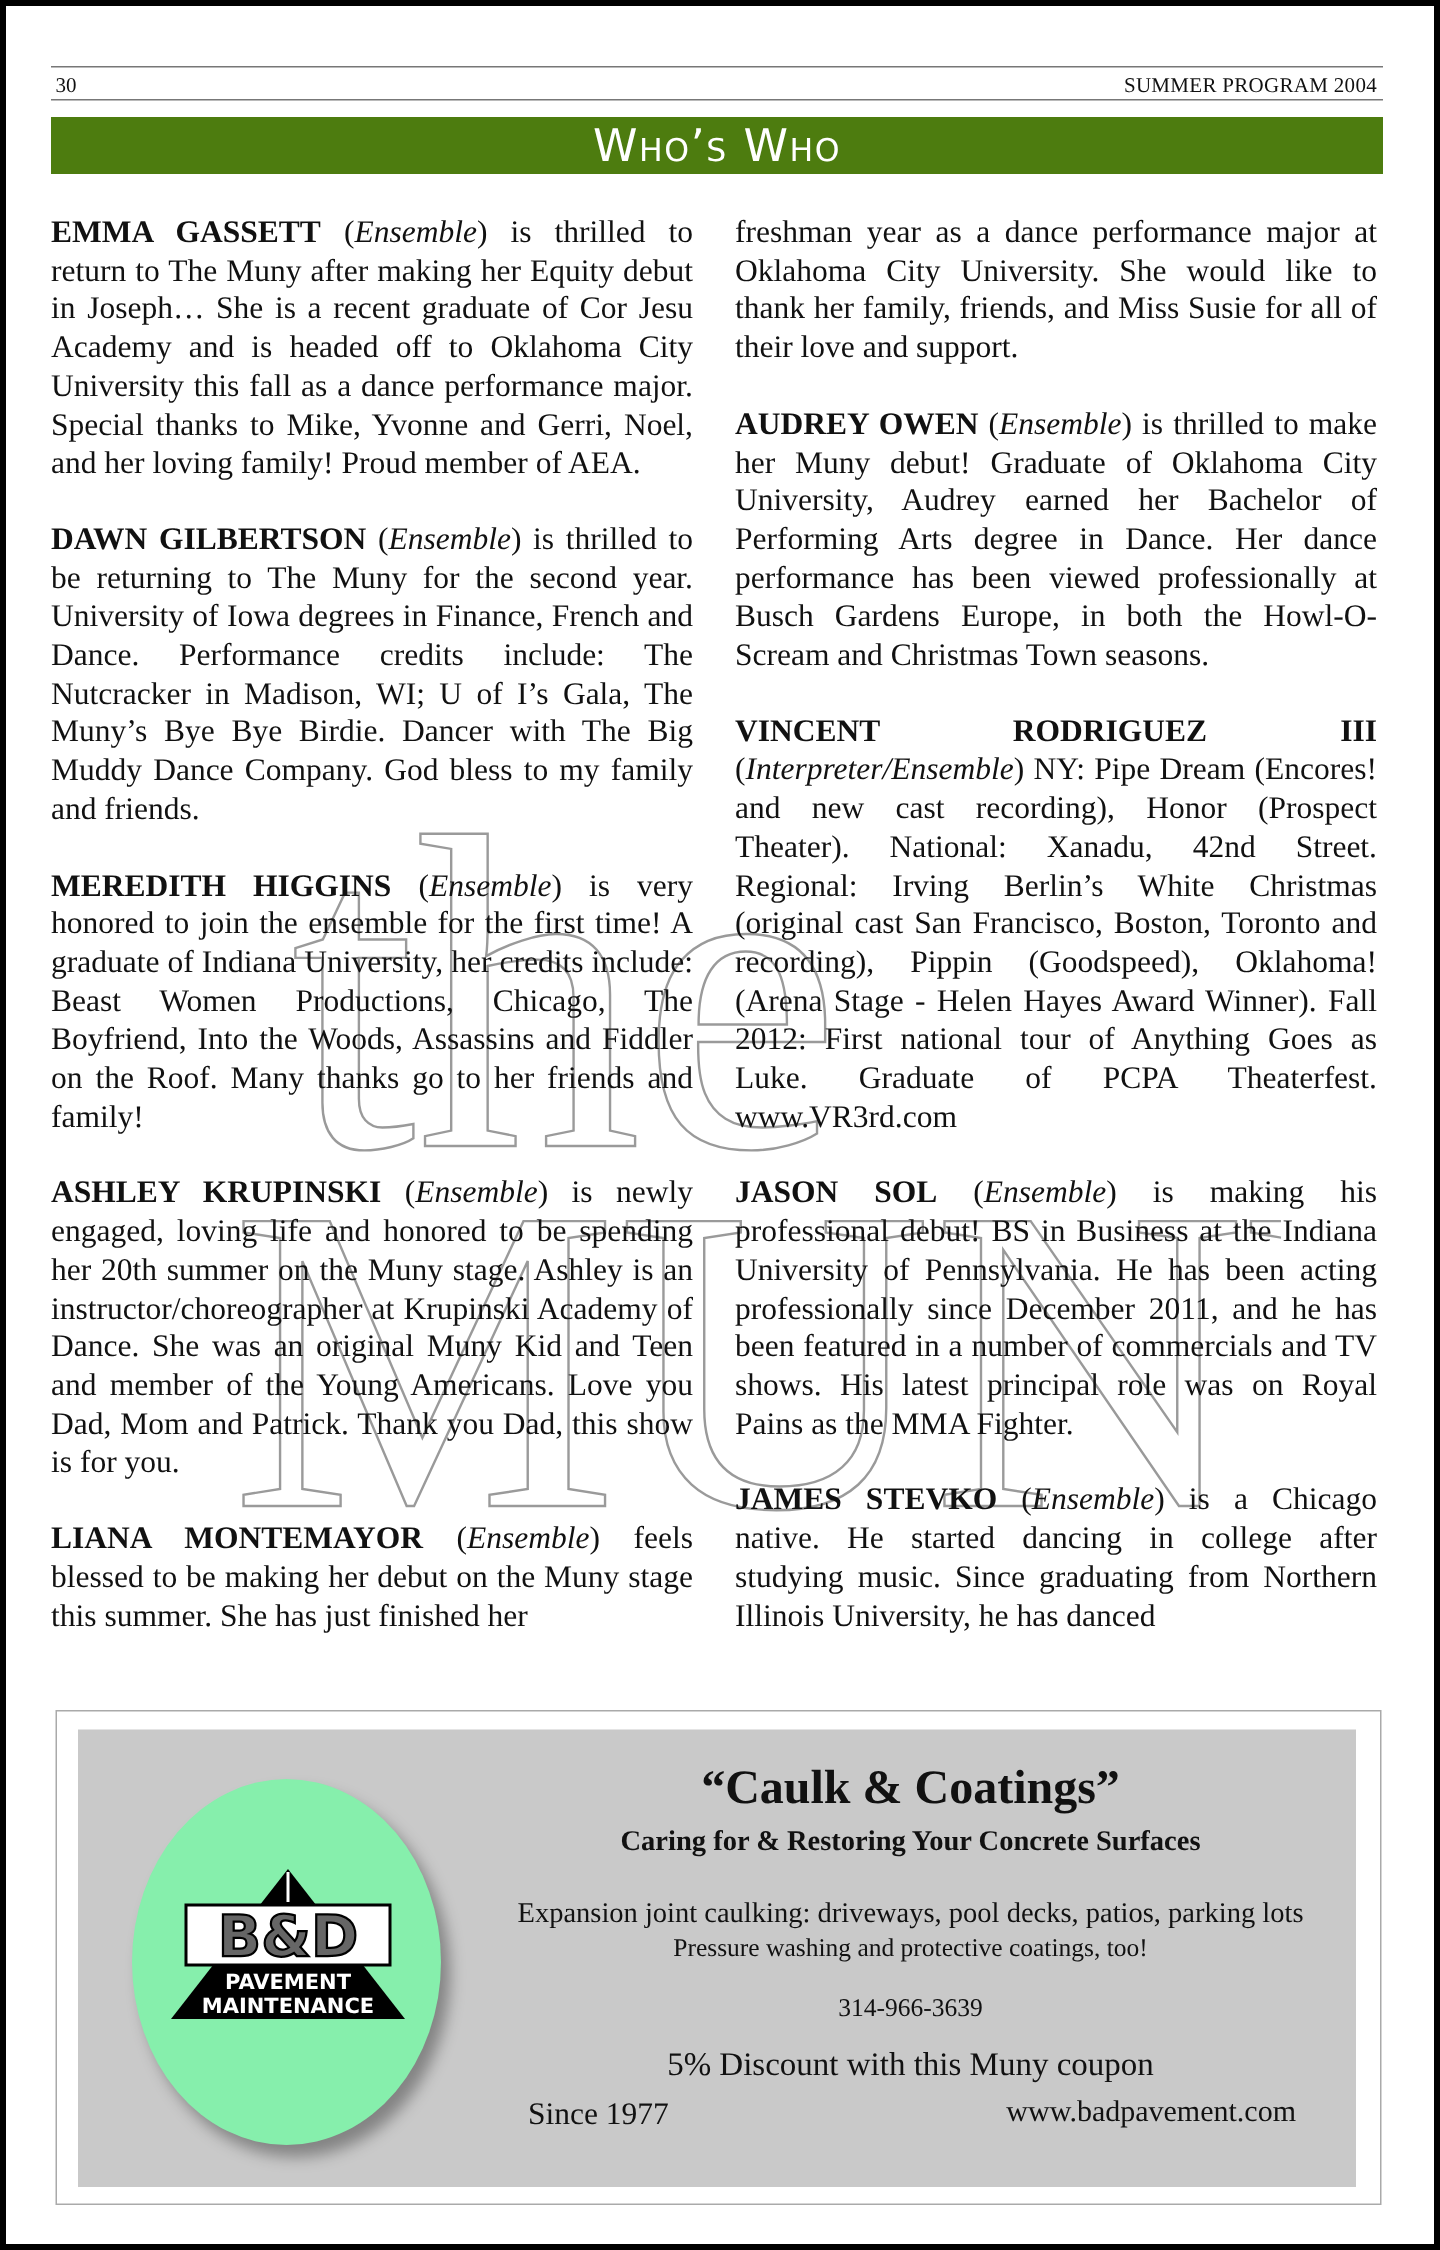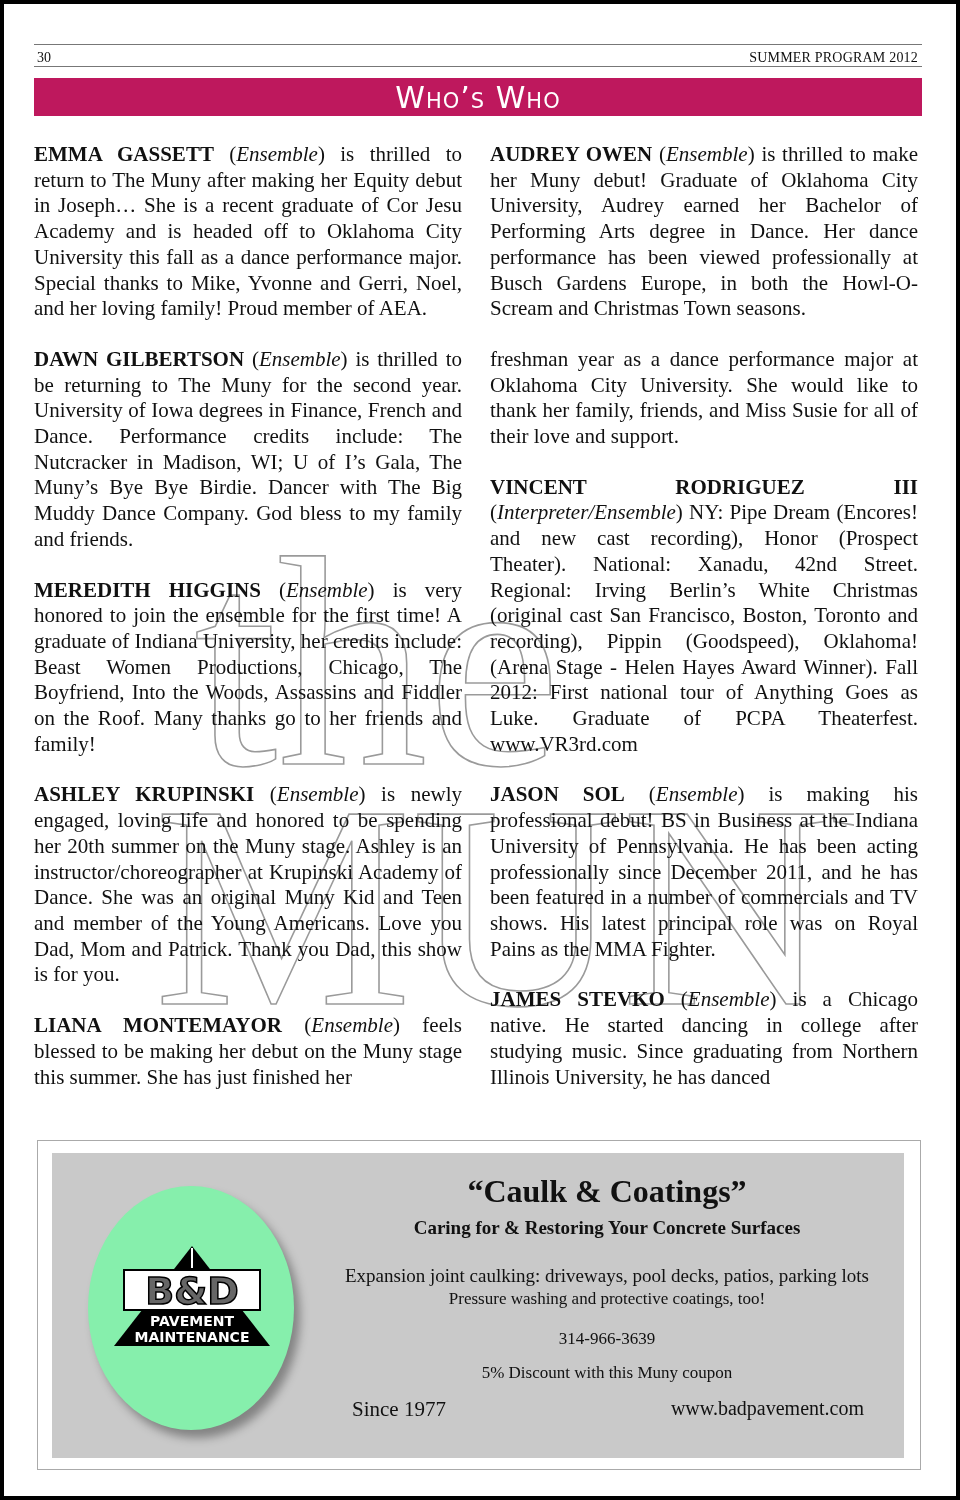--- a/index.html
+++ b/index.html
@@ -11,21 +11,21 @@
   }
   .page {
     position: absolute; left: 4px; top: 4px; width: 952px; height: 1492px;
     background: #fff;
   }
   .header-rule { position: absolute; left: 30px; width: 888px; height: 1px; background: #777; }
   .page-num { position: absolute; left: 33px; top: 46px; font-size: 14px; }
   .program-title { position: absolute; right: 38px; top: 46px; font-size: 14px; letter-spacing: 0.2px; }
   .banner {
     position: absolute; left: 30px; top: 74px; width: 888px; height: 38px;
-    background: #be185d; color: #fff; text-align: center;
+    background: #4d7c0f; color: #fff; text-align: center;
   }
   .banner-text {
     font-family: "DejaVu Sans", sans-serif; font-size: 30px; line-height: 40px;
     font-variant: small-caps; letter-spacing: 1px; font-weight: normal;
   }
   .watermark {
     position: absolute; left: 150px; top: 480px; width: 700px; height: 530px;
     pointer-events: none;
   }
   .col {
@@ -50,31 +50,31 @@
     border-radius: 50%; background: #86efac;
     box-shadow: 6px 8px 10px rgba(0,0,0,0.35);
   }
   .logo-svg { position: absolute; left: 22px; top: 60px; }
   .ad-text { position: absolute; left: 260px; top: 0; width: 590px; text-align: center; }
   .ad-headline { position: absolute; top: 20px; width: 100%; font-size: 32px; font-weight: bold; }
   .ad-sub { position: absolute; top: 64px; width: 100%; font-size: 19px; font-weight: bold; }
   .ad-line1 { position: absolute; top: 112px; width: 100%; font-size: 19px; }
   .ad-line2 { position: absolute; top: 136px; width: 100%; font-size: 17px; }
   .ad-phone { position: absolute; top: 176px; width: 100%; font-size: 17px; }
-  .ad-discount { position: absolute; top: 210px; width: 100%; font-size: 17px; }
+  .ad-discount { position: absolute; top: 210px; width: 100%; font-size: 22px; }
   .ad-since { position: absolute; left: 40px; top: 244px; font-size: 21px; }
   .ad-web { position: absolute; right: 38px; top: 244px; font-size: 20px; }
 </style>
 </head>
 <body>
 
 <div class="page">
   <div class="header-rule" style="top:40px"></div>
   <div class="page-num">30</div>
-  <div class="program-title">SUMMER PROGRAM 2012</div>
+  <div class="program-title">SUMMER PROGRAM 2004</div>
   <div class="header-rule" style="top:62px"></div>
 
   <div class="banner">
     <span class="banner-text">Who’s Who</span>
   </div>
 
   <svg class="watermark" viewBox="0 0 700 530">
     <g fill="none" stroke="#9a9a9a" stroke-width="1.6" font-family="Liberation Serif, serif">
       <text x="40" y="280" font-size="300">the</text>
       <text x="0" y="520" font-size="290">MUNY</text>
@@ -104,26 +104,26 @@
     </p>
     <p class="bio">
       <span class="name">LIANA MONTEMAYOR</span>
       (<i>Ensemble</i>)
       <span>feels blessed to be making her debut on the Muny stage this summer. She has just finished her</span>
     </p>
   </div>
 
   <div class="col right">
     <p class="bio">
+      <span>freshman year as a dance performance major at Oklahoma City University. She would like to thank her family, friends, and Miss Susie for all of their love and support.</span>
+    </p>
+    <p class="bio">
       <span class="name">AUDREY OWEN</span>
       (<i>Ensemble</i>)
       <span>is thrilled to make her Muny debut! Graduate of Oklahoma City University, Audrey earned her Bachelor of Performing Arts degree in Dance. Her dance performance has been viewed professionally at Busch Gardens Europe, in both the Howl-O-Scream and Christmas Town seasons.</span>
-    </p>
-    <p class="bio">
-      <span>freshman year as a dance performance major at Oklahoma City University. She would like to thank her family, friends, and Miss Susie for all of their love and support.</span>
     </p>
     <p class="bio">
       <span class="name">VINCENT RODRIGUEZ III</span>
       (<i>Interpreter/Ensemble</i>)
       <span>NY: Pipe Dream (Encores! and new cast recording), Honor (Prospect Theater). National: Xanadu, 42nd Street. Regional: Irving Berlin’s White Christmas (original cast San Francisco, Boston, Toronto and recording), Pippin (Goodspeed), Oklahoma! (Arena Stage - Helen Hayes Award Winner). Fall 2012: First national tour of Anything Goes as Luke. Graduate of PCPA Theaterfest. www.VR3rd.com</span>
     </p>
     <p class="bio">
       <span class="name">JASON SOL</span>
       (<i>Ensemble</i>)
       <span>is making his professional debut! BS in Business at the Indiana University of Pennsylvania. He has been acting professionally since December 2011, and he has been featured in a number of commercials and TV shows. His latest principal role was on Royal Pains as the MMA Fighter.</span>

